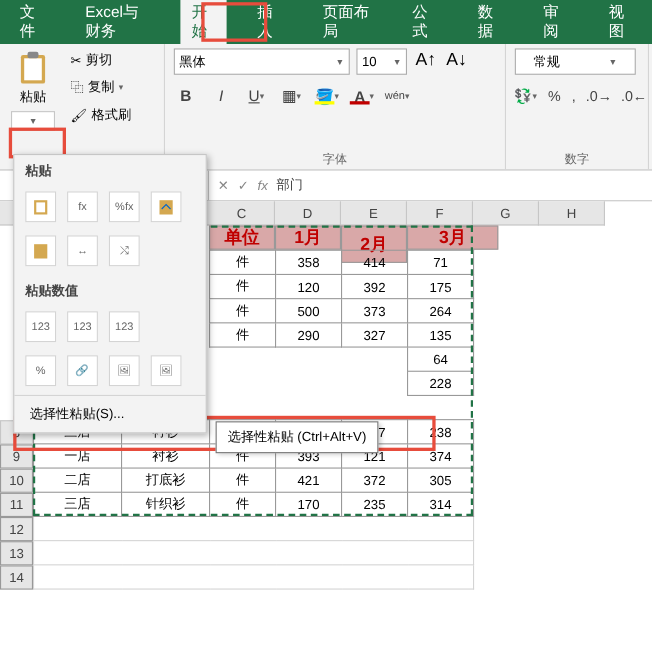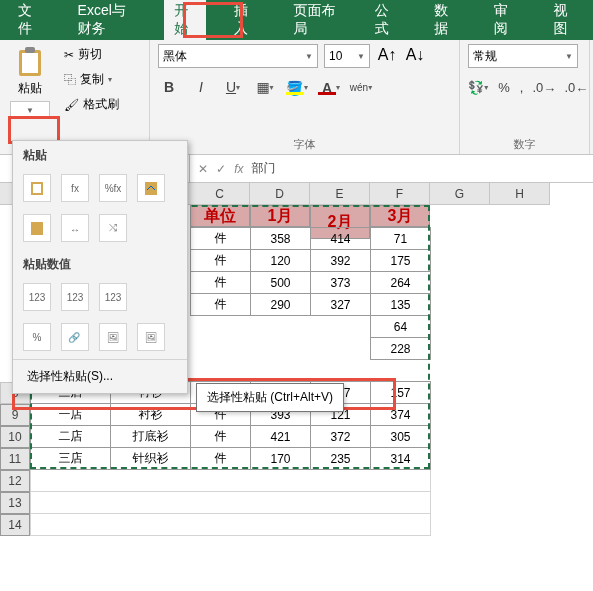--- a/index.html
+++ b/index.html
@@ -27,21 +27,21 @@
 .font-row1 { display: flex; gap: 6px; margin-bottom: 8px; }
 .font-select { height: 24px; border: 1px solid #ababab; background: #fff; font-size: 12px; padding: 0 4px; display: flex; align-items: center; justify-content: space-between; }
 .font-name { width: 160px; }
 .font-size { width: 46px; }
 .tri { font-size: 8px; color: #666; }
 .font-row2 { display: flex; gap: 10px; align-items: center; font-size: 14px; color: #444; }
 .font-btn { width: 22px; height: 22px; display: flex; align-items: center; justify-content: center; cursor: pointer; }
 .color-bar { width: 18px; height: 3px; margin-top: -4px; }
 
 .num-group { width: 130px; }
-.num-select { height: 24px; border: 1px solid #ababab; background: #fff; font-size: 12px; padding: 0 4px; display: flex; align-items: center; justify-content: space-between; width: 110px; }
+.num-select { height: 24px; border: 1px solid #ababab; background: #fff; font-size: 12px; padding: 0 16px; display: flex; align-items: center; justify-content: space-between; width: 110px; }
 .num-row2 { display: flex; gap: 10px; margin-top: 8px; font-size: 13px; color: #444; }
 
 .formula-bar { height: 28px; display: flex; border-bottom: 1px solid #c6c6c6; align-items: center; font-size: 12px; }
 .name-box { width: 190px; border-right: 1px solid #c6c6c6; height: 100%; display: flex; align-items: center; padding: 0 8px; color: #888; }
 .fx-area { display: flex; align-items: center; gap: 8px; padding: 0 8px; color: #888; }
 
 .sheet-area { display: flex; position: relative; }
 .corner { width: 30px; height: 22px; background: #e6e6e6; border-right: 1px solid #c6c6c6; border-bottom: 1px solid #c6c6c6; }
 .col-h { height: 22px; background: #e6e6e6; border-right: 1px solid #c6c6c6; border-bottom: 1px solid #c6c6c6; display: flex; align-items: center; justify-content: center; font-size: 12px; color: #444; }
 .row-h { width: 30px; background: #e6e6e6; border-right: 1px solid #c6c6c6; border-bottom: 1px solid #c6c6c6; display: flex; align-items: center; justify-content: center; font-size: 12px; color: #444; }
@@ -197,21 +197,21 @@
       <div class="col-h" style="width:60px;">E</div>
       <div class="col-h" style="width:60px;">F</div>
       <div class="col-h" style="width:60px;">G</div>
       <div class="col-h" style="width:60px;">H</div>
     </div>
 
     <div style="display:flex;position:absolute;left:190px;top:22px;">
       <div class="hdr-cell" style="width:60px;height:22px;border:1px solid #999;display:flex;align-items:center;justify-content:center;">单位</div>
       <div class="hdr-cell" style="width:60px;height:22px;border:1px solid #999;display:flex;align-items:center;justify-content:center;">1月</div>
       <div class="hdr-cell" style="width:60px;height:34px;border:1px solid #999;display:flex;align-items:center;justify-content:center;">2月</div>
-      <div class="hdr-cell" style="width:60px;height:22px;border:1px solid #999;display:flex;align-items:center;justify-content:center;">3月</div>
+      <div class="hdr-cell" style="width:83px;height:22px;border:1px solid #999;display:flex;align-items:center;justify-content:center;">3月</div>
     </div>
 
     <div style="position:absolute;left:190px;top:44px;">
       <table class="grid">
         <tbody>
             <tr>
               <td style="width:60px;">件</td>
               <td style="width:60px;">358</td>
               <td style="width:60px;">414</td>
               <td style="width:60px;">71</td>
@@ -249,21 +249,21 @@
     <div style="position:absolute;left:0;top:198px;">
       <table class="grid">
         <tbody>
             <tr>
           <td class="row-h" style="width:30px;border:1px solid #c6c6c6;">8</td>
           <td style="width:80px;">三店</td>
           <td style="width:80px;">衬衫</td>
           <td style="width:60px;">件</td>
           <td style="width:60px;">283</td>
           <td style="width:60px;">237</td>
-          <td style="width:60px;">157</td>
+          <td style="width:60px;">238</td>
         </tr>
         <tr>
           <td class="row-h">9</td>
           <td>一店</td>
           <td>衬衫</td>
           <td>件</td>
           <td>393</td>
           <td>121</td>
           <td>374</td>
         </tr>

